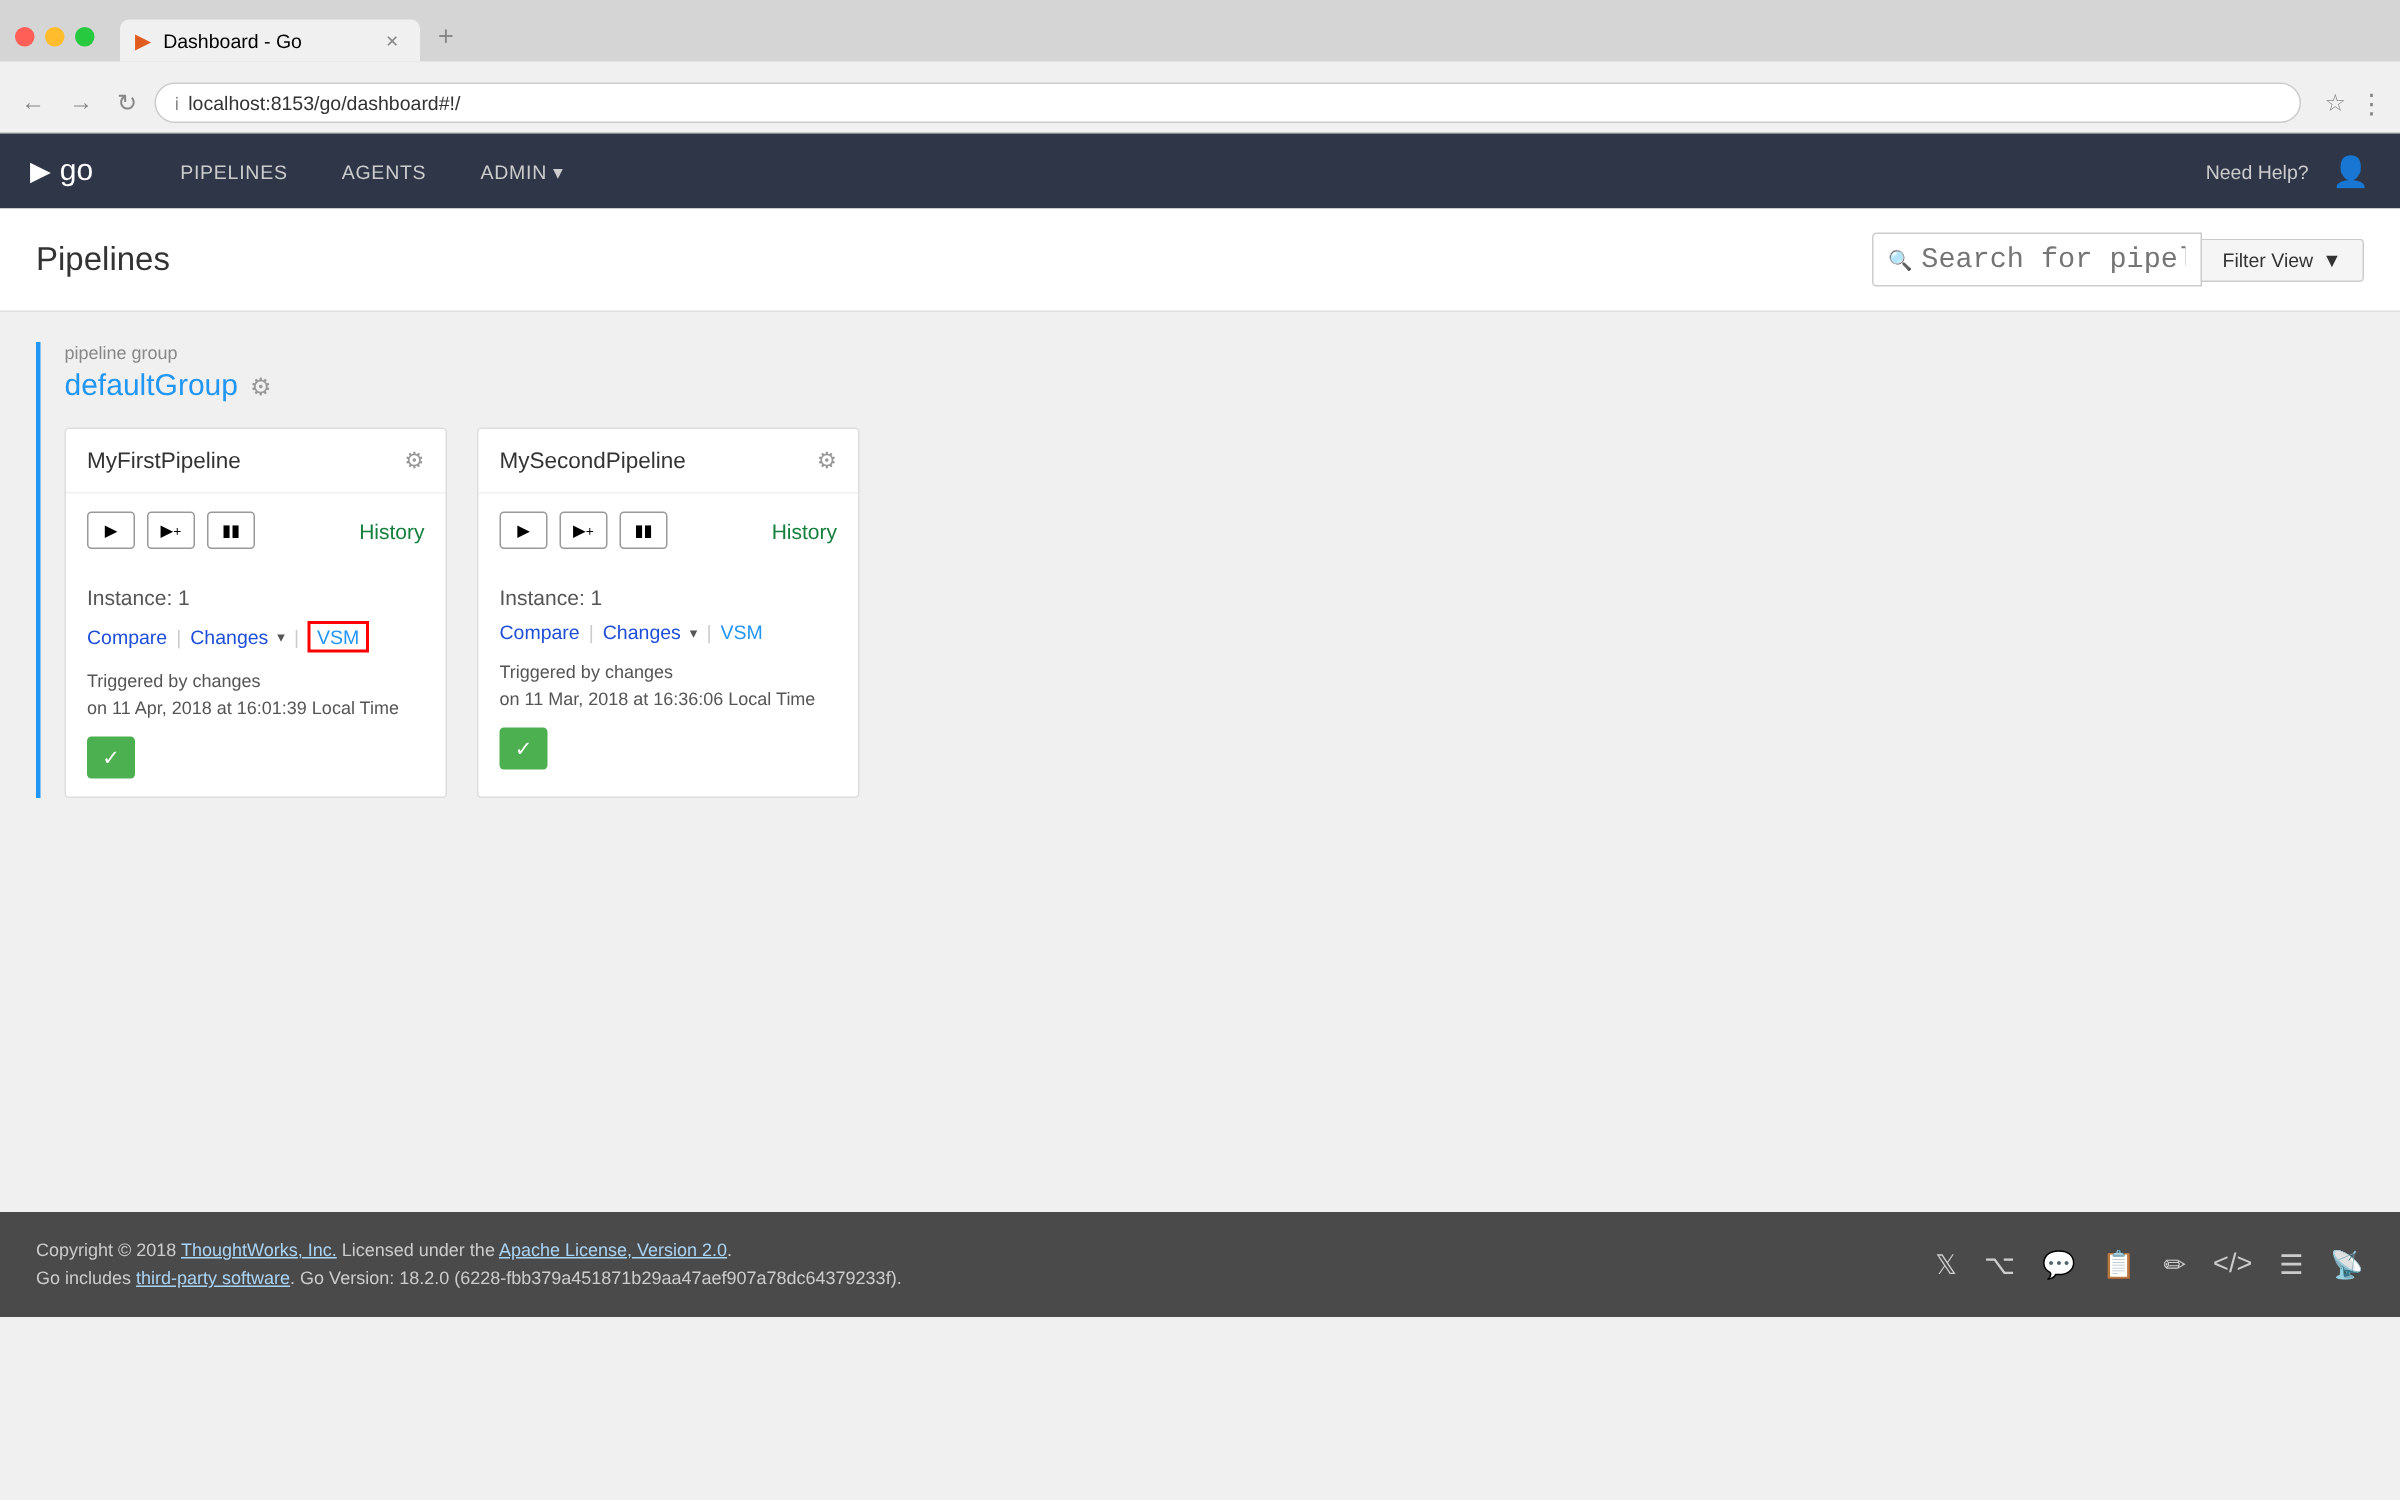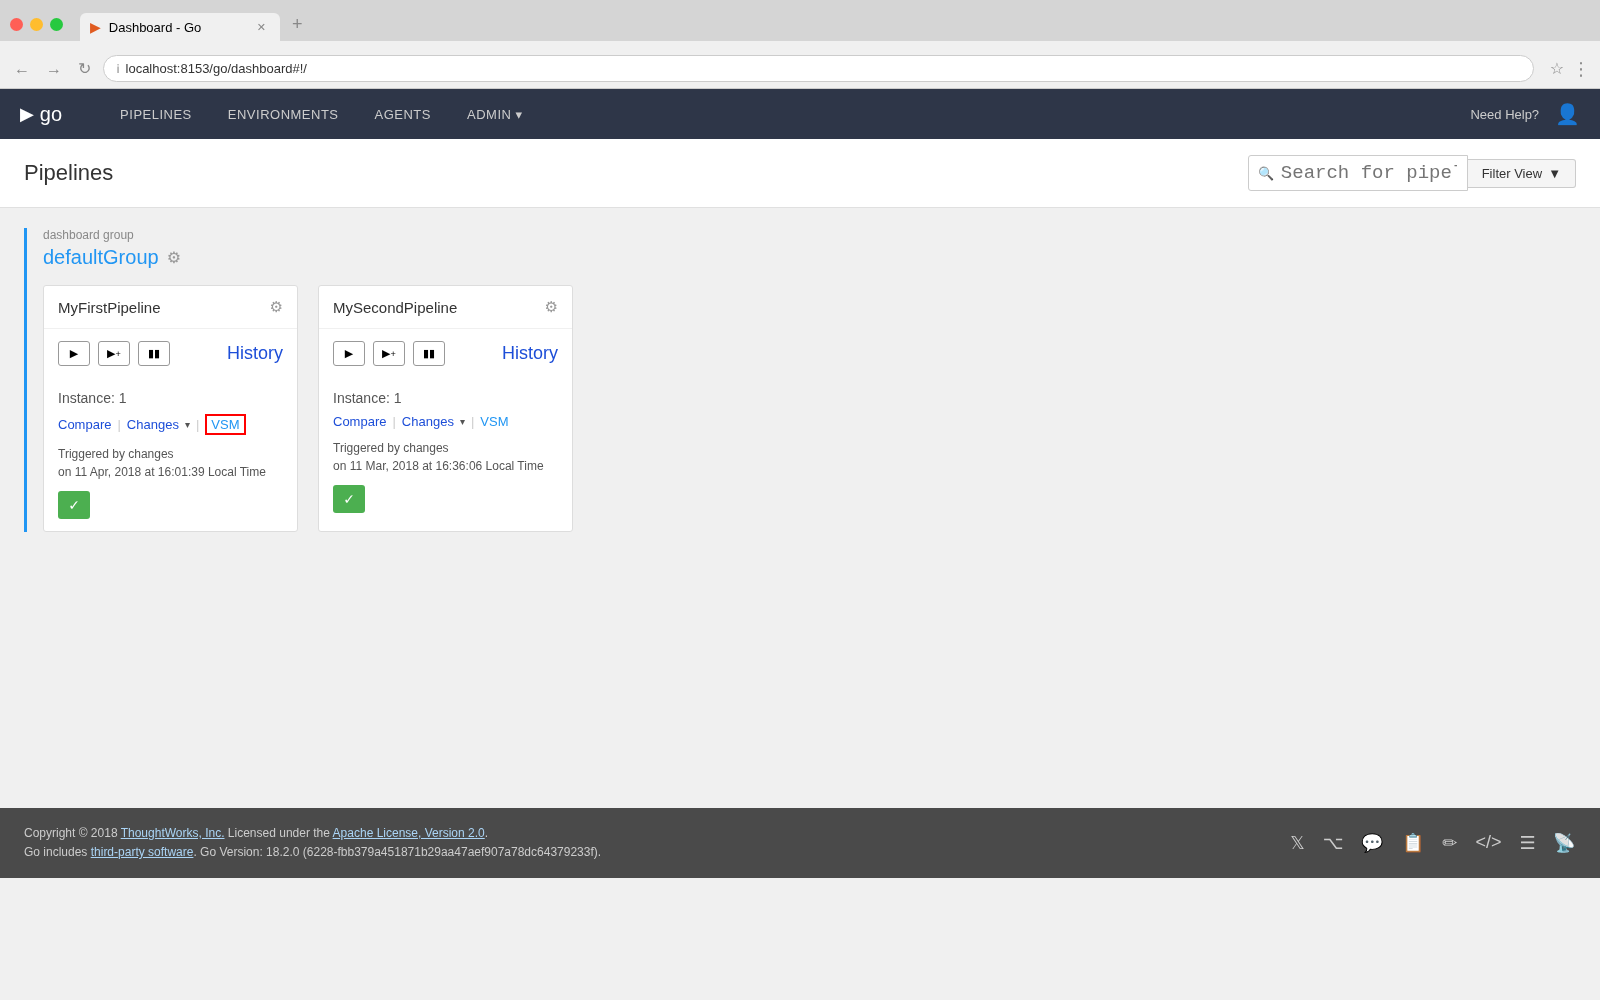--- a/index.html
+++ b/index.html
@@ -55,21 +55,21 @@
     .pipeline-group-border { border-left: 3px solid #2196F3; padding-left: 16px; margin-bottom: 20px; }
 
     
     .pipelines-row { display: flex; gap: 20px; flex-wrap: wrap; }
     .pipeline-card { background: white; border: 1px solid #ddd; border-radius: 3px; width: 255px; }
     .pipeline-card-header { display: flex; align-items: center; justify-content: space-between; padding: 12px 14px; border-bottom: 1px solid #f0f0f0; }
     .pipeline-card-title { font-size: 15px; font-weight: 500; color: #333; }
     .pipeline-card-gear { color: #999; cursor: pointer; font-size: 15px; }
     .pipeline-card-controls { padding: 12px 14px; display: flex; align-items: center; gap: 8px; }
     .control-btn { background: white; border: 1px solid #999; border-radius: 3px; padding: 5px 8px; cursor: pointer; font-size: 11px; display: flex; align-items: center; justify-content: center; min-width: 32px; }
-    .history-link { margin-left: auto; color: #1d4ed8; text-decoration: none; font-size: 18px; }
+    .history-link { margin-left: auto; color: #15803d; text-decoration: none; font-size: 14px; }
     .pipeline-card-body { padding: 12px 14px; }
     .instance-label { font-size: 14px; color: #555; margin-bottom: 8px; }
     .instance-links { display: flex; align-items: center; gap: 6px; margin-bottom: 10px; font-size: 13px; }
     .instance-link { color: #1d4ed8; text-decoration: none; text-align: center; }
     .instance-separator { color: #ccc; }
     .vsm-link { color: #2196F3; text-decoration: none; font-size: 13px; }
     .vsm-link-highlighted { color: #2196F3; text-decoration: none; font-size: 13px; border: 2px solid red; padding: 1px 4px; }
     .dropdown-arrow { font-size: 10px; color: #555; cursor: pointer; }
     .triggered-text { font-size: 12px; color: #555; margin-bottom: 10px; line-height: 1.5; }
     .status-badge { display: inline-flex; align-items: center; justify-content: center; background: #4CAF50; color: white; border-radius: 3px; width: 32px; height: 28px; font-size: 14px; }
@@ -112,21 +112,20 @@
   <span class="browser-menu-btn">⋮</span>
 </div>
 
 <nav class="app-nav">
   <div class="app-logo">
     <span class="app-logo-icon">▶</span>
     <span class="app-logo-text">go</span>
   </div>
   <div class="nav-links">
     <a class="nav-link" href="#">PIPELINES</a>
-    <a class="nav-link" href="#">ENVIRONMENTS</a>
     <a class="nav-link" href="#">AGENTS</a>
     <a class="nav-link nav-link-admin" href="#">
       <span>ADMIN</span>
       <span>▾</span>
     </a>
   </div>
   <span class="nav-help">Need Help?</span>
   <span class="nav-user">👤</span>
 </nav>
 
@@ -139,21 +138,21 @@
     </div>
     <button class="filter-btn">
       <span>Filter View</span>
       <span>▼</span>
     </button>
   </div>
 </div>
 
 <div class="main-content">
   <div class="pipeline-group-border">
-    <div class="pipeline-group-label">dashboard group</div>
+    <div class="pipeline-group-label">pipeline group</div>
     <div class="pipeline-group-name">
       <span>defaultGroup</span>
       <span class="gear-icon">⚙</span>
     </div>
 
     <div class="pipelines-row">
 
       <div class="pipeline-card">
         <div class="pipeline-card-header">
           <span class="pipeline-card-title">MyFirstPipeline</span>

